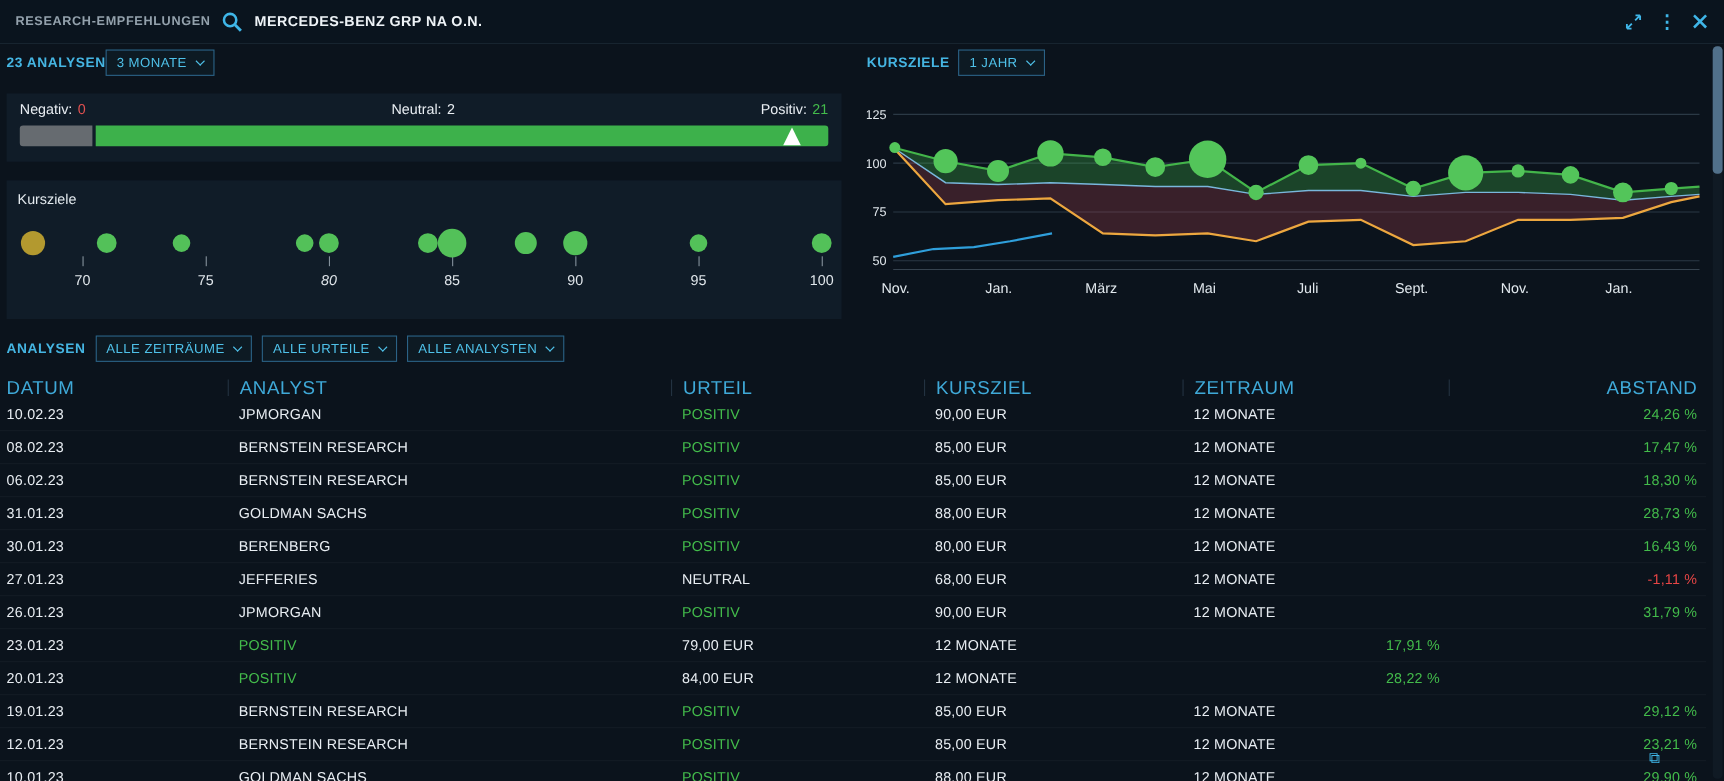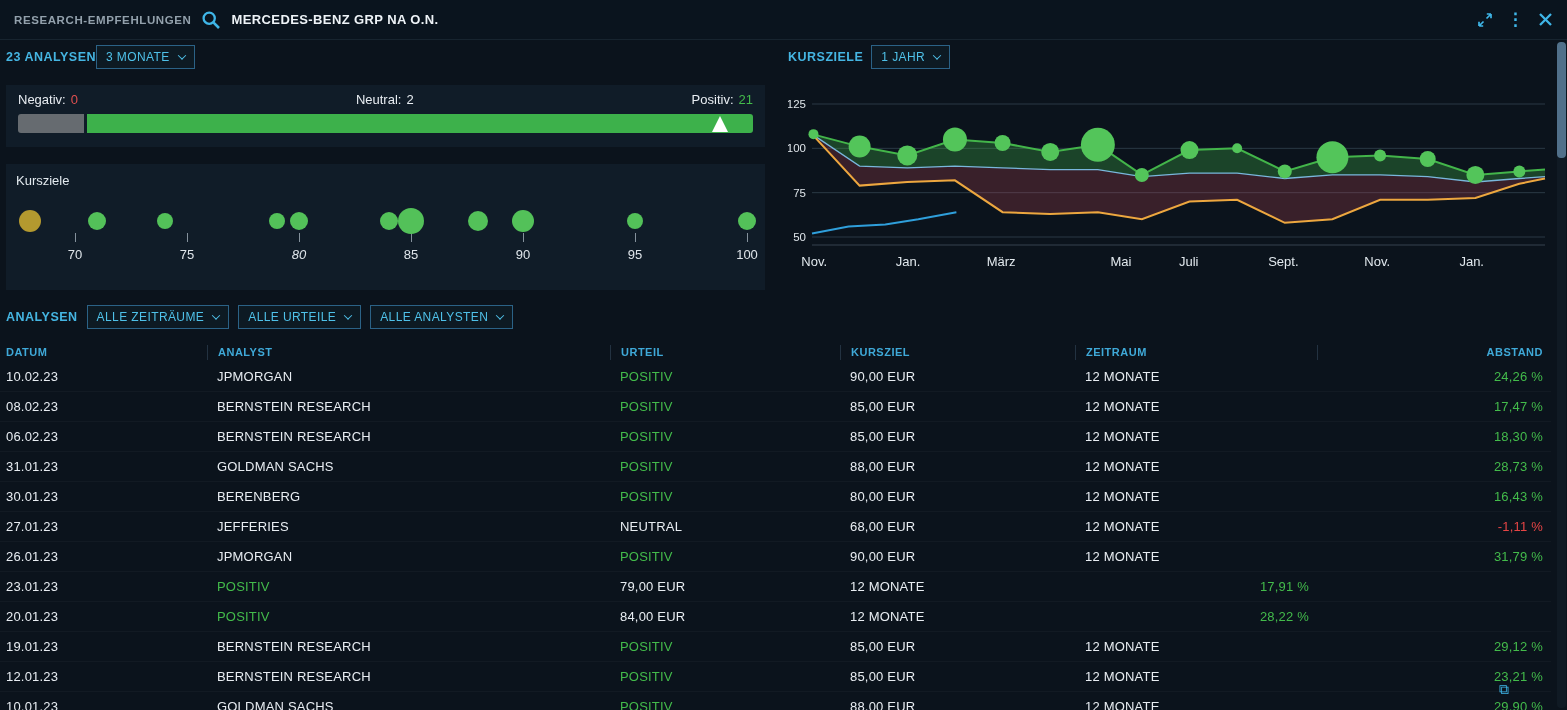--- a/index.html
+++ b/index.html
@@ -47,21 +47,21 @@
   .dp-ticklabel{position:absolute;top:83px;transform:translateX(-50%);font-size:13px;color:#dfe5ea}
 
   
   #kz-svg{position:absolute;left:788px;top:96px;width:759px;height:160px}
   #kz-xlabels{position:absolute;left:788px;top:254px;width:759px;height:18px}
   #kz-xlabels span{position:absolute;transform:translateX(-50%);font-size:13px;color:#e2e9ee;white-space:nowrap}
 
   
   .thead,.trow{display:grid;grid-template-columns:207px 403px 230px 235px 242px auto;width:1551px}
   .thead{position:absolute;left:0;top:343px;height:19px;align-items:center}
-  .th{color:#3fa9d8;font-size:11px;letter-spacing:.5px;font-weight:bold;padding-left:10px;
+  .th{color:#3fa9d8;font-size:17px;letter-spacing:.5px;font-weight:normal;padding-left:10px;
     border-left:1px solid #233241;height:15px;line-height:15px;cursor:pointer}
   .th.c-datum{border-left:none;padding-left:6px}
   .th.c-abstand{text-align:right;padding-right:8px}
   #table-rows{position:absolute;left:0;top:362px;width:1551px;height:348px;overflow:hidden}
   .trow{height:30px;align-items:center;border-bottom:1px solid rgba(255,255,255,0.03);cursor:pointer}
   .td{font-size:13px;padding-left:10px;letter-spacing:.2px;color:#e8edf2;white-space:nowrap}
   .td.c-datum{padding-left:6px}
   .td.c-abstand{text-align:right;padding-right:8px}
   .td.pos{color:#43bb4b}
   .td.neg{color:#e64545}
@@ -198,21 +198,21 @@
     <circle cx="544.43" cy="61.2" r="16" fill="#53c55a"></circle>
     <circle cx="592.075" cy="59.42666666666667" r="6" fill="#53c55a"></circle>
     <circle cx="639.72" cy="62.973333333333336" r="8" fill="#53c55a"></circle>
     <circle cx="687.365" cy="78.93333333333334" r="9" fill="#53c55a"></circle>
     <circle cx="731.345" cy="75.38666666666667" r="6" fill="#53c55a"></circle>
   </svg>
 <div id="kz-xlabels">
     <span style="left: 26.199px;">Nov.</span>
     <span style="left: 120.023px;">Jan.</span>
     <span style="left: 213.114px;">März</span>
-    <span style="left: 306.938px; margin-left: 26px;">Mai</span>
+    <span style="left: 306.938px;">Mai</span>
     <span style="left: 400.762px;">Juli</span>
     <span style="left: 495.319px;">Sept.</span>
     <span style="left: 589.143px;">Nov.</span>
     <span style="left: 683.7px;">Jan.</span>
   </div>
 
 <div class="filters-row">
   <span class="cyan-label">ANALYSEN</span>
   <div class="dropdown">
     <span>ALLE ZEITRÄUME</span>

